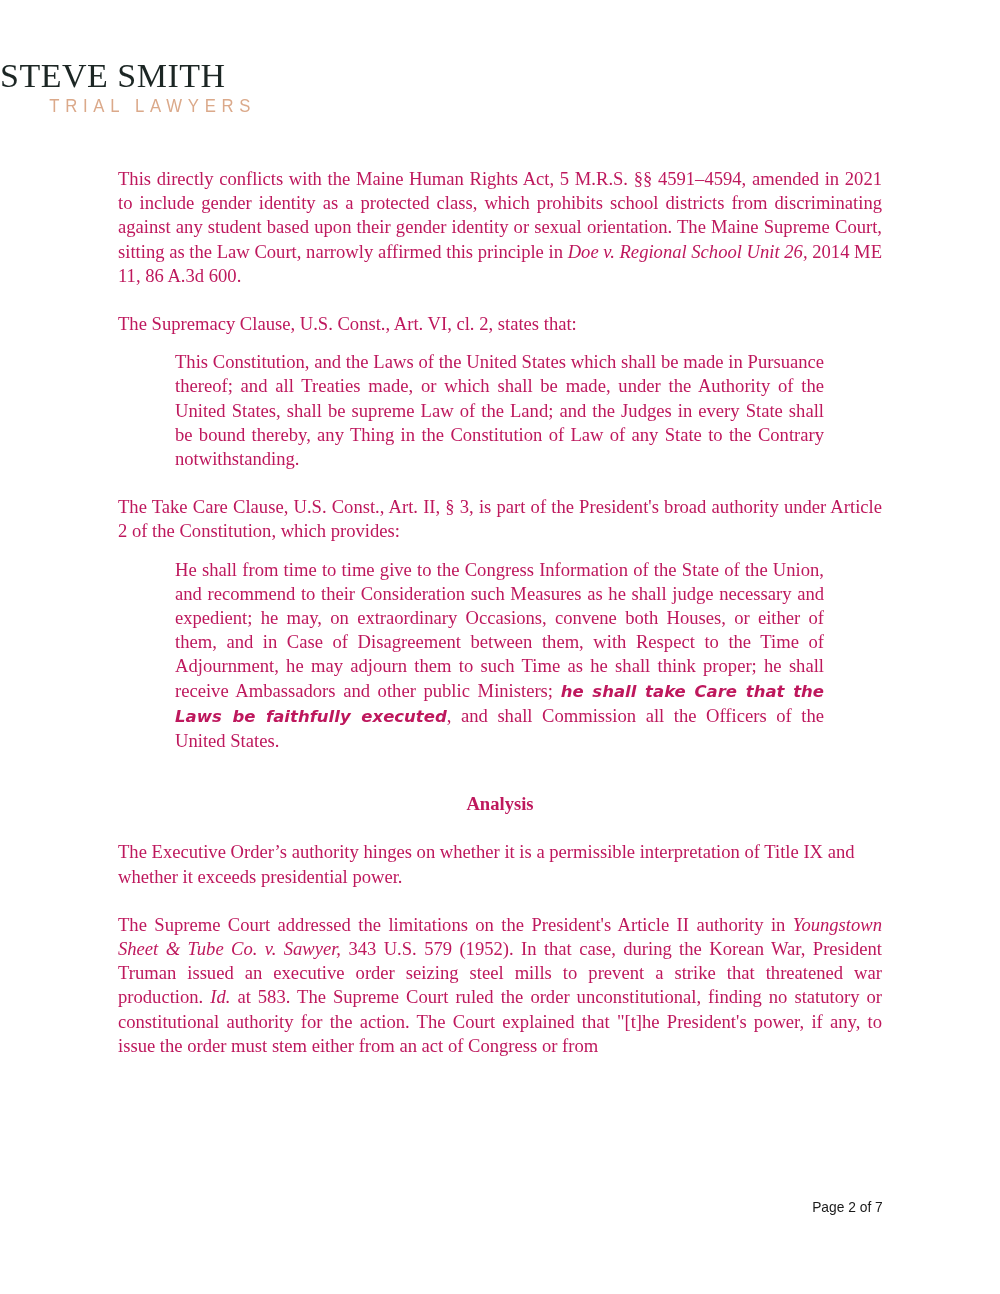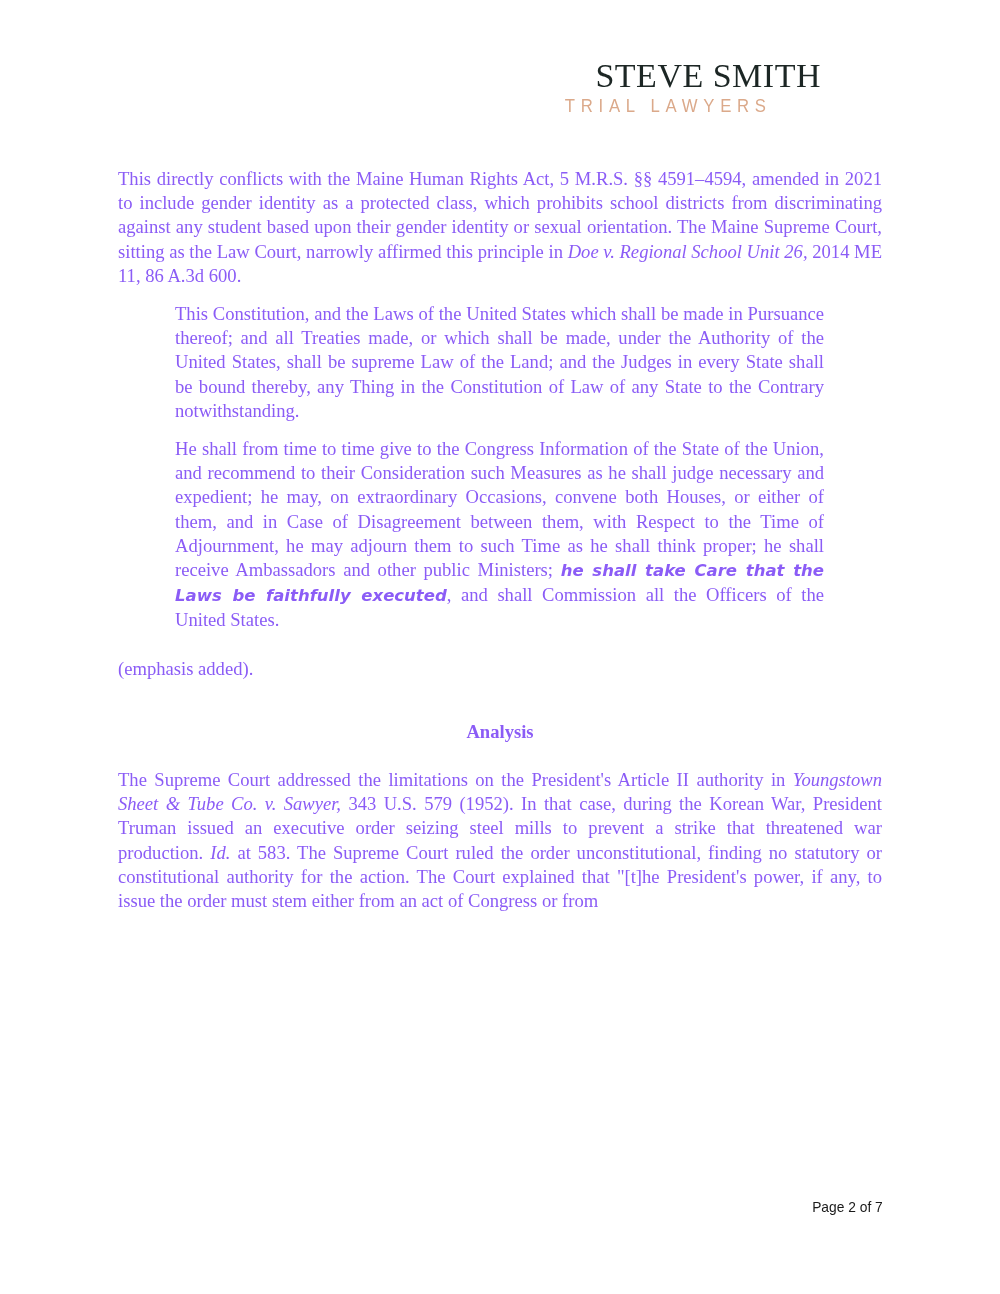--- a/index.html
+++ b/index.html
@@ -1,47 +1,49 @@
 <!DOCTYPE html>
 <html><head>
 <meta charset="utf-8">
 <style>
   html, body { margin: 0; padding: 0; background: #ffffff; }
   body { width: 1000px; height: 1294px; position: relative; overflow: hidden; color: #1a1a1a; }
-  .letterhead { position: absolute; top: 58px; left: 0; width: 821px; text-align: right; }
+  .letterhead { position: absolute; top: 58px; left: 0; width: 821px; text-align: left; }
   .lh-name { font-family: "Liberation Serif", "DejaVu Serif", serif; font-size: 34px; letter-spacing: 0.5px; color: #1c2624; line-height: 36px; }
   .lh-sub { font-family: "Liberation Sans", "DejaVu Sans", sans-serif; font-size: 19px; letter-spacing: 6.5px; color: #dba98a; line-height: 22px; margin-top: 1px; transform: scaleX(0.88); }
-  .body-text { position: absolute; left: 118px; width: 764px; top: 167px; font-family: "Liberation Serif", "DejaVu Serif", serif; font-size: 18.6px; line-height: 24.2px; color: #8b5cf6; }
+  .body-text { position: absolute; left: 118px; width: 764px; top: 167px; font-family: "Liberation Serif", "DejaVu Serif", serif; font-size: 18.6px; line-height: 24.2px; color: #be185d; }
   p { margin: 0; }
   .just { text-align: justify; }
   .para-gap { margin-top: 24px; }
   .quote { margin-left: 57px; margin-right: 58px; margin-top: 14px; text-align: justify; }
   .heading { text-align: center; font-weight: bold; margin-top: 39px; }
   i, em { font-style: italic; }
   .strong-em { font-family: "DejaVu Sans", "Liberation Sans", sans-serif; font-weight: bold; font-style: italic; font-size: 16.5px; }
   .footer { position: absolute; top: 1198px; right: 117px; font-family: "Liberation Sans", "DejaVu Sans", sans-serif; font-size: 15px; color: #1a1a1a; transform: scaleX(0.92); transform-origin: right; }
 </style>
 </head>
 <body>
 
 <div class="letterhead">
   <div class="lh-name">STEVE SMITH</div>
   <div class="lh-sub">TRIAL LAWYERS</div>
 </div>
 
 <div class="body-text">
   <p class="just"><span>This directly conflicts with the Maine Human Rights Act, 5 M.R.S. §§ 4591–4594, amended in 2021 to include gender identity as a protected class, which prohibits school districts from discriminating against any student based upon their gender identity or sexual orientation. The Maine Supreme Court, sitting as the Law Court, narrowly affirmed this principle in </span><i>Doe v. Regional School Unit 26,</i><span> 2014 ME 11, 86 A.3d 600.</span></p>
 
+  <p class="para-gap">The Supremacy Clause, U.S. Const., Art. VI, cl. 2, states that:</p>
 
   <p class="quote">This Constitution, and the Laws of the United States which shall be made in Pursuance thereof; and all Treaties made, or which shall be made, under the Authority of the United States, shall be supreme Law of the Land; and the Judges in every State shall be bound thereby, any Thing in the Constitution of Law of any State to the Contrary notwithstanding.</p>
 
+  <p class="just para-gap">The Take Care Clause, U.S. Const., Art. II, § 3, is part of the President's broad authority under Article 2 of the Constitution, which provides:</p>
 
   <p class="quote"><span>He shall from time to time give to the Congress Information of the State of the Union, and recommend to their Consideration such Measures as he shall judge necessary and expedient; he may, on extraordinary Occasions, convene both Houses, or either of them, and in Case of Disagreement between them, with Respect to the Time of Adjournment, he may adjourn them to such Time as he shall think proper; he shall receive Ambassadors and other public Ministers; </span><span class="strong-em">he shall take Care that the Laws be faithfully executed</span><span>, and shall Commission all the Officers of the United States.</span></p>
 
-  <p class="para-gap">(emphasis added).</p>
 
   <p class="heading">Analysis</p>
 
+  <p class="para-gap">The Executive Order’s authority hinges on whether it is a permissible interpretation of Title IX and whether it exceeds presidential power.</p>
 
   <p class="just para-gap"><span>The Supreme Court addressed the limitations on the President's Article II authority in </span><i>Youngstown Sheet &amp; Tube Co. v. Sawyer,</i><span> 343 U.S. 579 (1952). In that case, during the Korean War, President Truman issued an executive order seizing steel mills to prevent a strike that threatened war production.  </span><i>Id.</i><span> at 583.  The Supreme Court ruled the order unconstitutional, finding no statutory or constitutional authority for the action.  The Court explained that "[t]he President's power, if any, to issue the order must stem either from an act of Congress or from</span></p>
 </div>
 
 <div class="footer">Page 2 of 7</div>
 
 </body></html>

